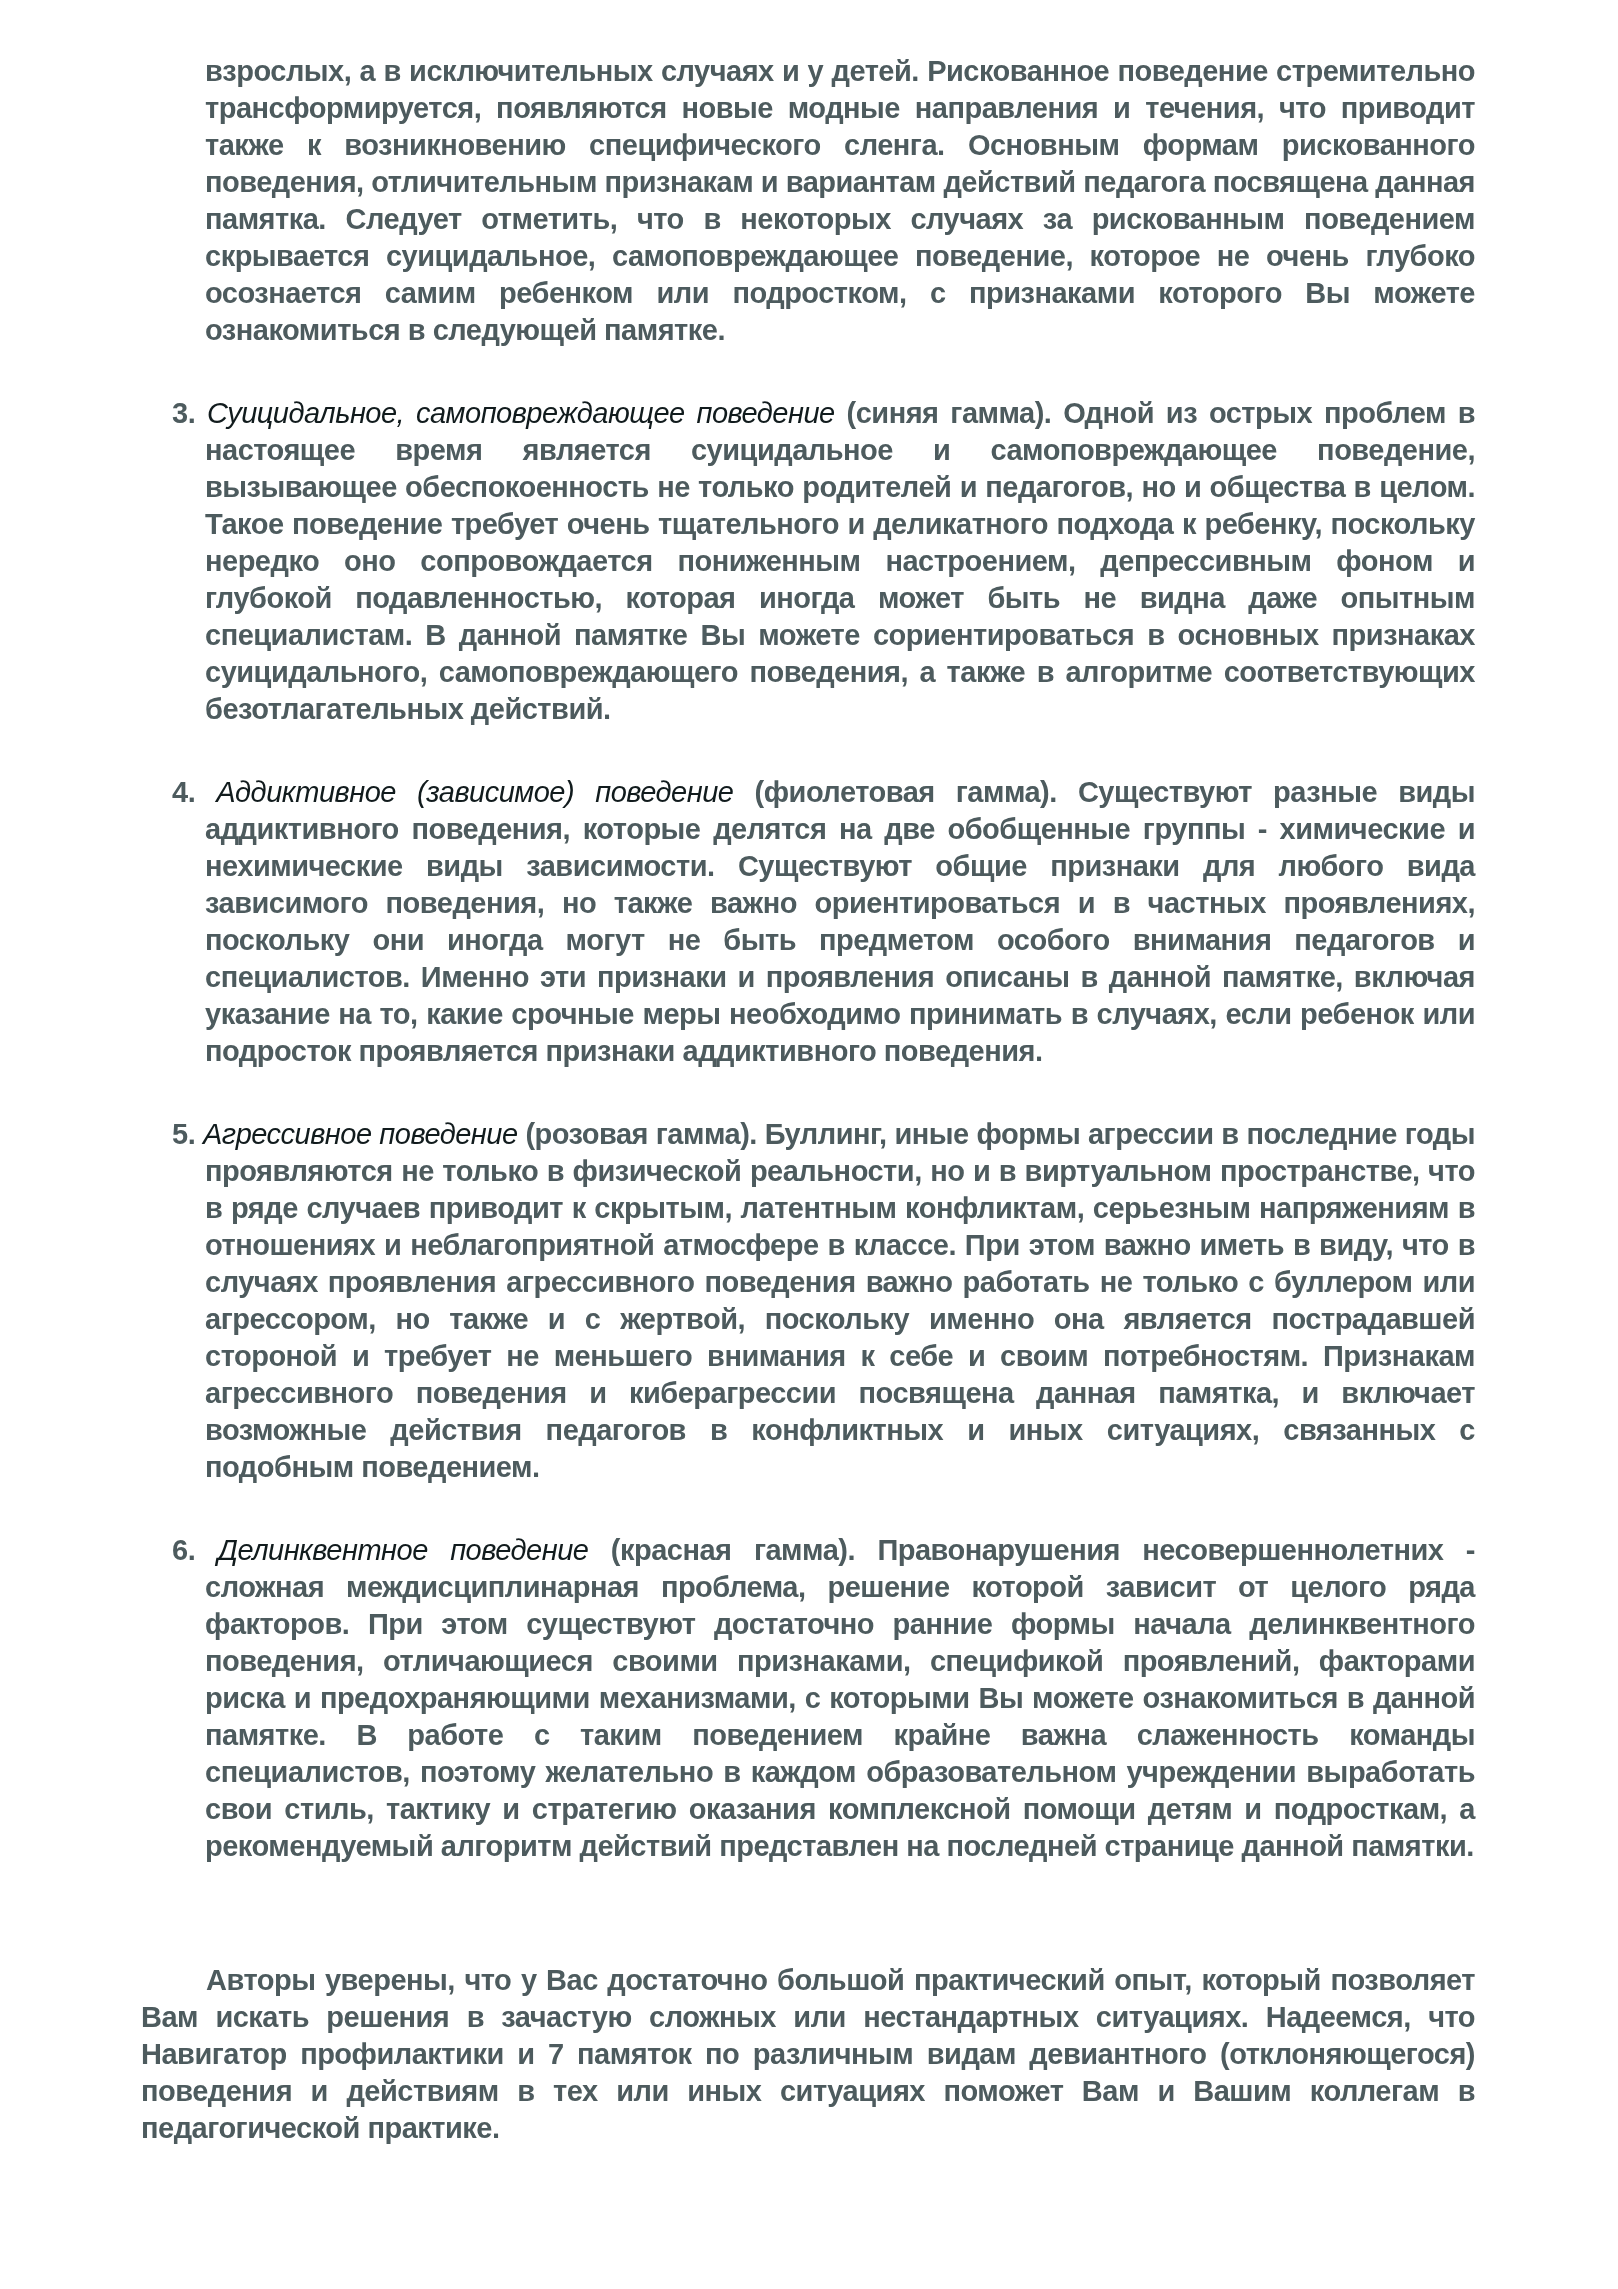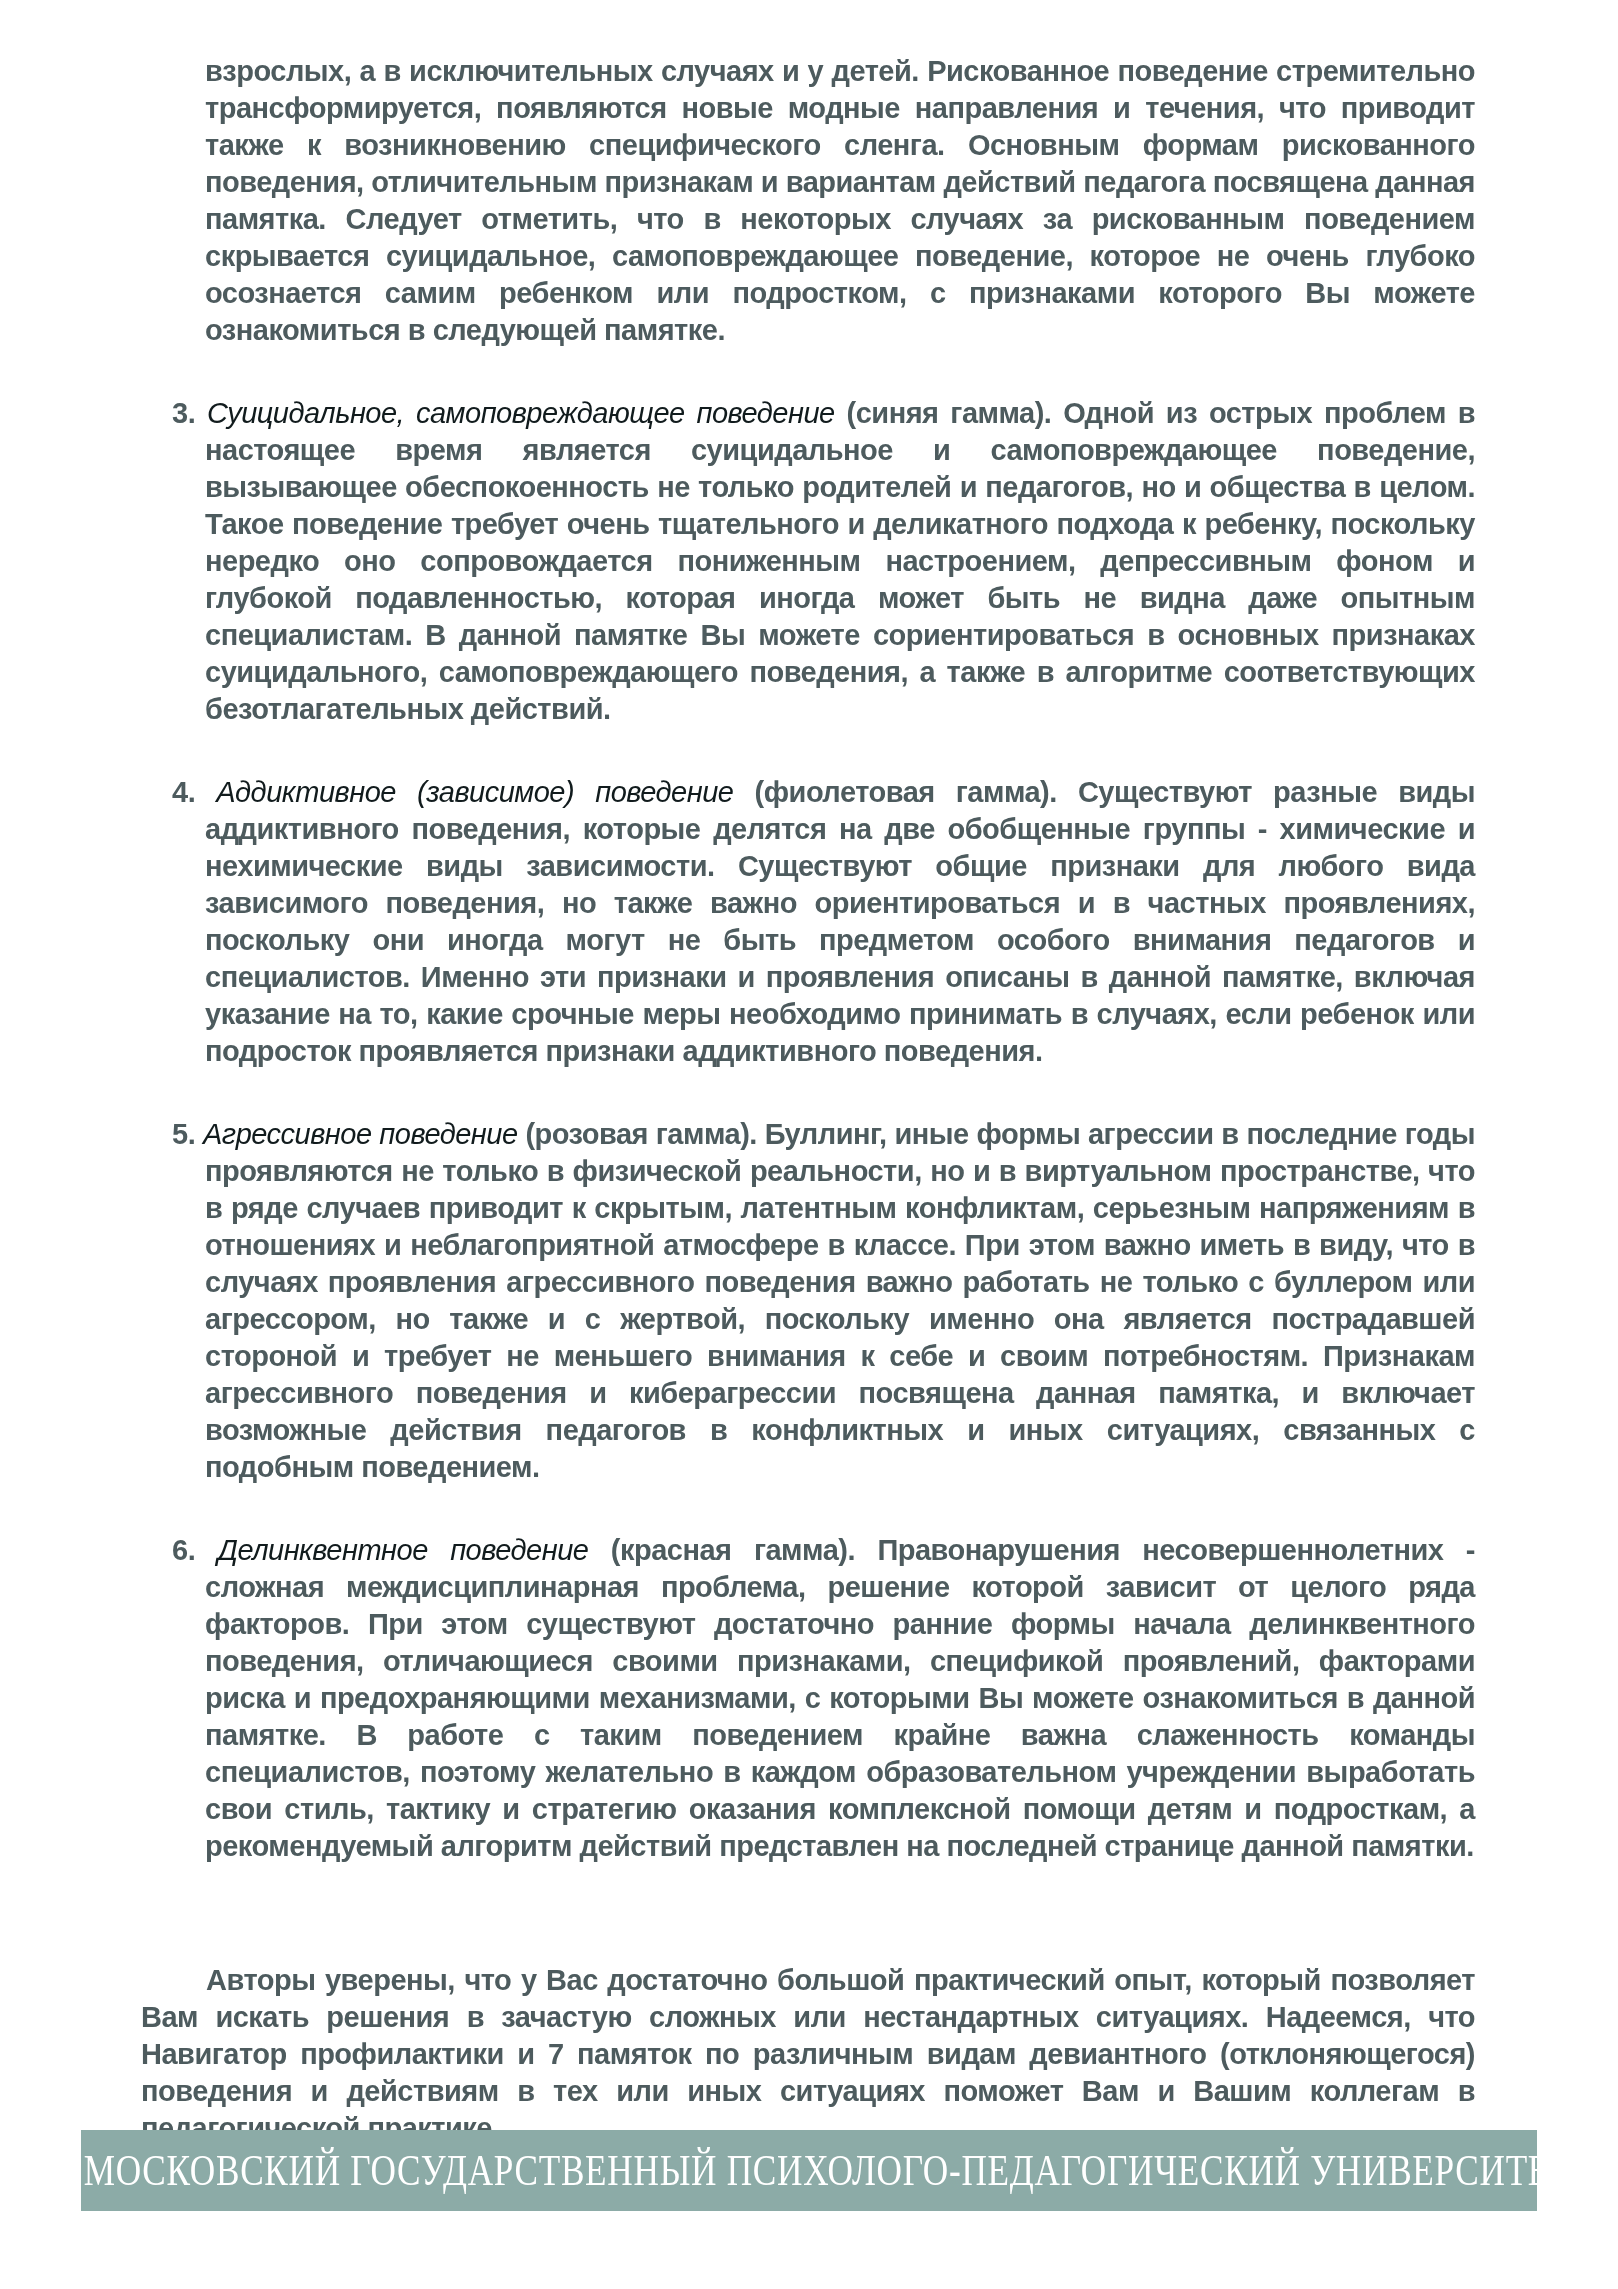--- a/index.html
+++ b/index.html
@@ -97,18 +97,15 @@
     <p class="list-item"><span class="item-number">4.</span> <span class="item-title">Аддиктивное (зависимое) поведение</span> <span class="item-gamma">(фиолетовая гамма).</span> <span class="item-body">Существуют разные виды аддиктивного поведения, которые делятся на две обобщенные группы - химические и нехимические виды зависимости. Существуют общие признаки для любого вида зависимого поведения, но также важно ориентироваться и в частных проявлениях, поскольку они иногда могут не быть предметом особого внимания педагогов и специалистов. Именно эти признаки и проявления описаны в данной памятке, включая указание на то, какие срочные меры необходимо принимать в случаях, если ребенок или подросток проявляется признаки аддиктивного поведения.</span></p>
 
     <p class="list-item"><span class="item-number">5.</span> <span class="item-title">Агрессивное поведение</span> <span class="item-gamma">(розовая гамма).</span> <span class="item-body">Буллинг, иные формы агрессии в последние годы проявляются не только в физической реальности, но и в виртуальном пространстве, что в ряде случаев приводит к скрытым, латентным конфликтам, серьезным напряжениям в отношениях и неблагоприятной атмосфере в классе. При этом важно иметь в виду, что в случаях проявления агрессивного поведения важно работать не только с буллером или агрессором, но также и с жертвой, поскольку именно она является пострадавшей стороной и требует не меньшего внимания к себе и своим потребностям. Признакам агрессивного поведения и киберагрессии посвящена данная памятка, и включает возможные действия педагогов в конфликтных и иных ситуациях, связанных с подобным поведением.</span></p>
 
     <p class="list-item"><span class="item-number">6.</span> <span class="item-title">Делинквентное поведение</span> <span class="item-gamma">(красная гамма).</span> <span class="item-body">Правонарушения несовершеннолетних - сложная междисциплинарная проблема, решение которой зависит от целого ряда факторов. При этом существуют достаточно ранние формы начала делинквентного поведения, отличающиеся своими признаками, спецификой проявлений, факторами риска и предохраняющими механизмами, с которыми Вы можете ознакомиться в данной памятке. В работе с таким поведением крайне важна слаженность команды специалистов, поэтому желательно в каждом образовательном учреждении выработать свои стиль, тактику и стратегию оказания комплексной помощи детям и подросткам, а рекомендуемый алгоритм действий представлен на последней странице данной памятки.</span></p>
 
     <p class="paragraph closing">Авторы уверены, что у Вас достаточно большой практический опыт, который позволяет Вам искать решения в зачастую сложных или нестандартных ситуациях. Надеемся, что Навигатор профилактики и 7 памяток по различным видам девиантного (отклоняющегося) поведения и действиям в тех или иных ситуациях поможет Вам и Вашим коллегам в педагогической практике.</p>
 
   </div>
 
-  <div class="footer-bar">
-    <span class="footer-text">© МОСКОВСКИЙ ГОСУДАРСТВЕННЫЙ ПСИХОЛОГО-ПЕДАГОГИЧЕСКИЙ УНИВЕРСИТЕТ</span>
-  </div>
 
 </div>
 
 
 </body></html>

